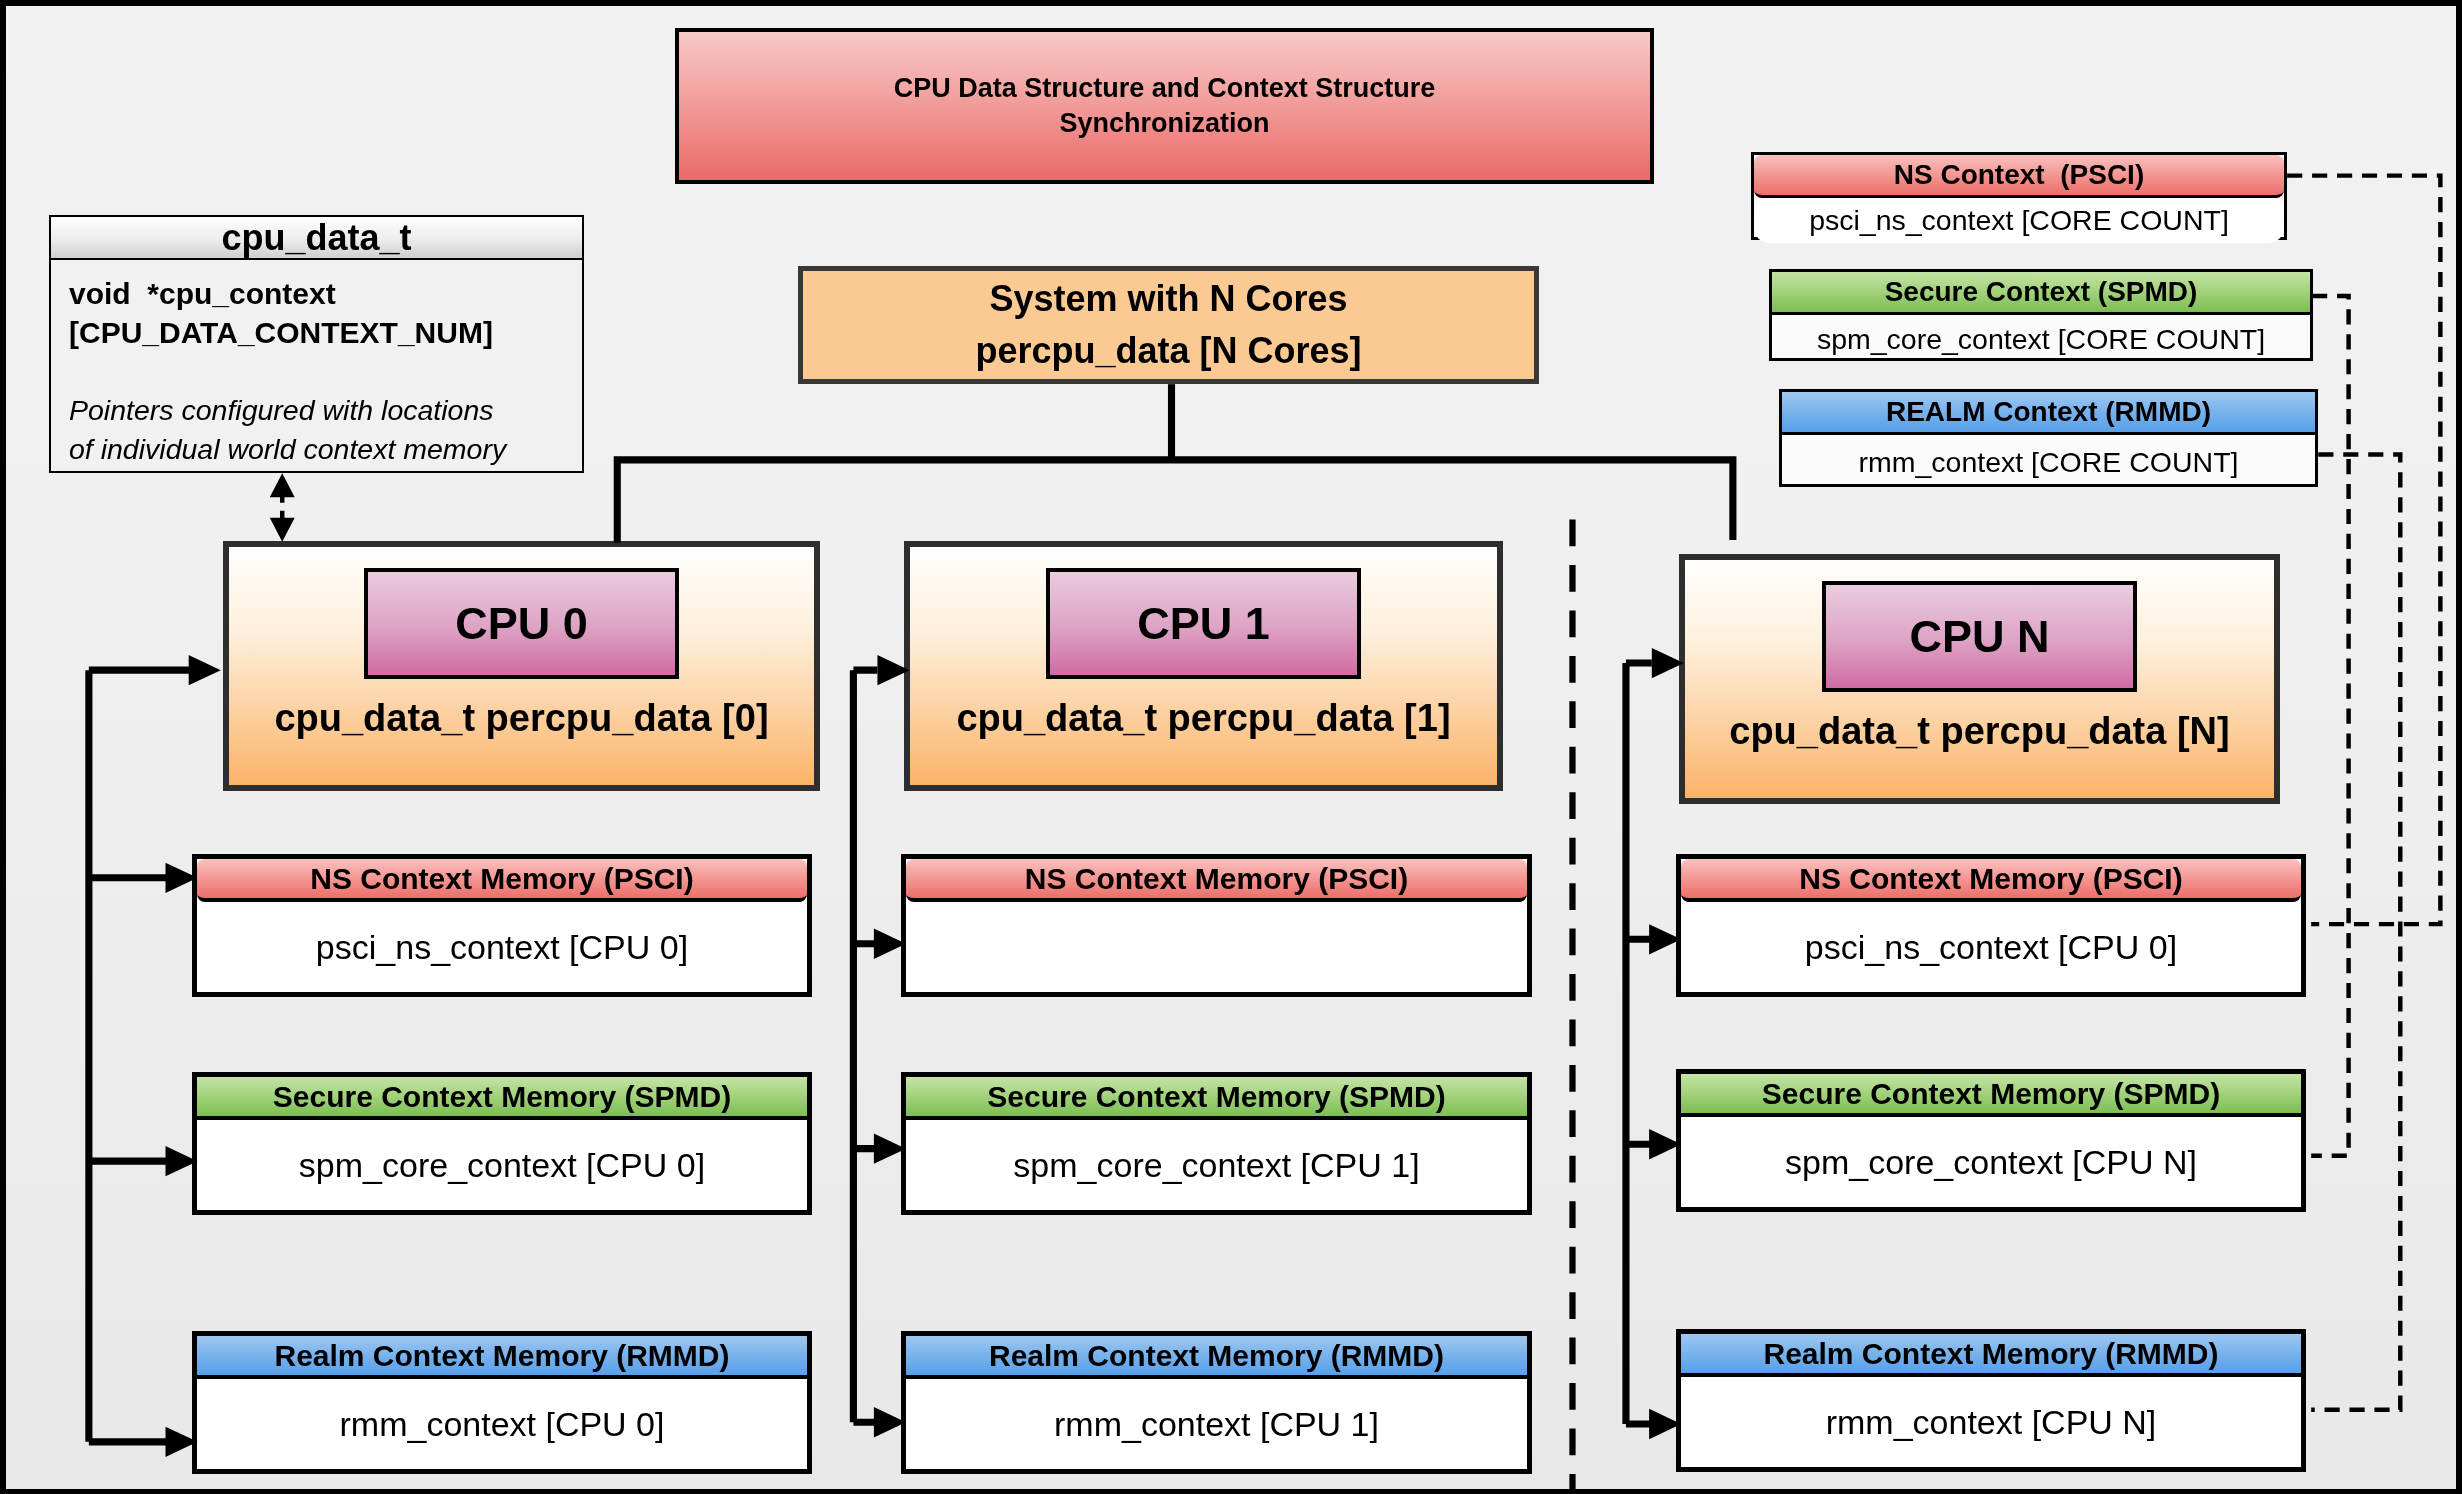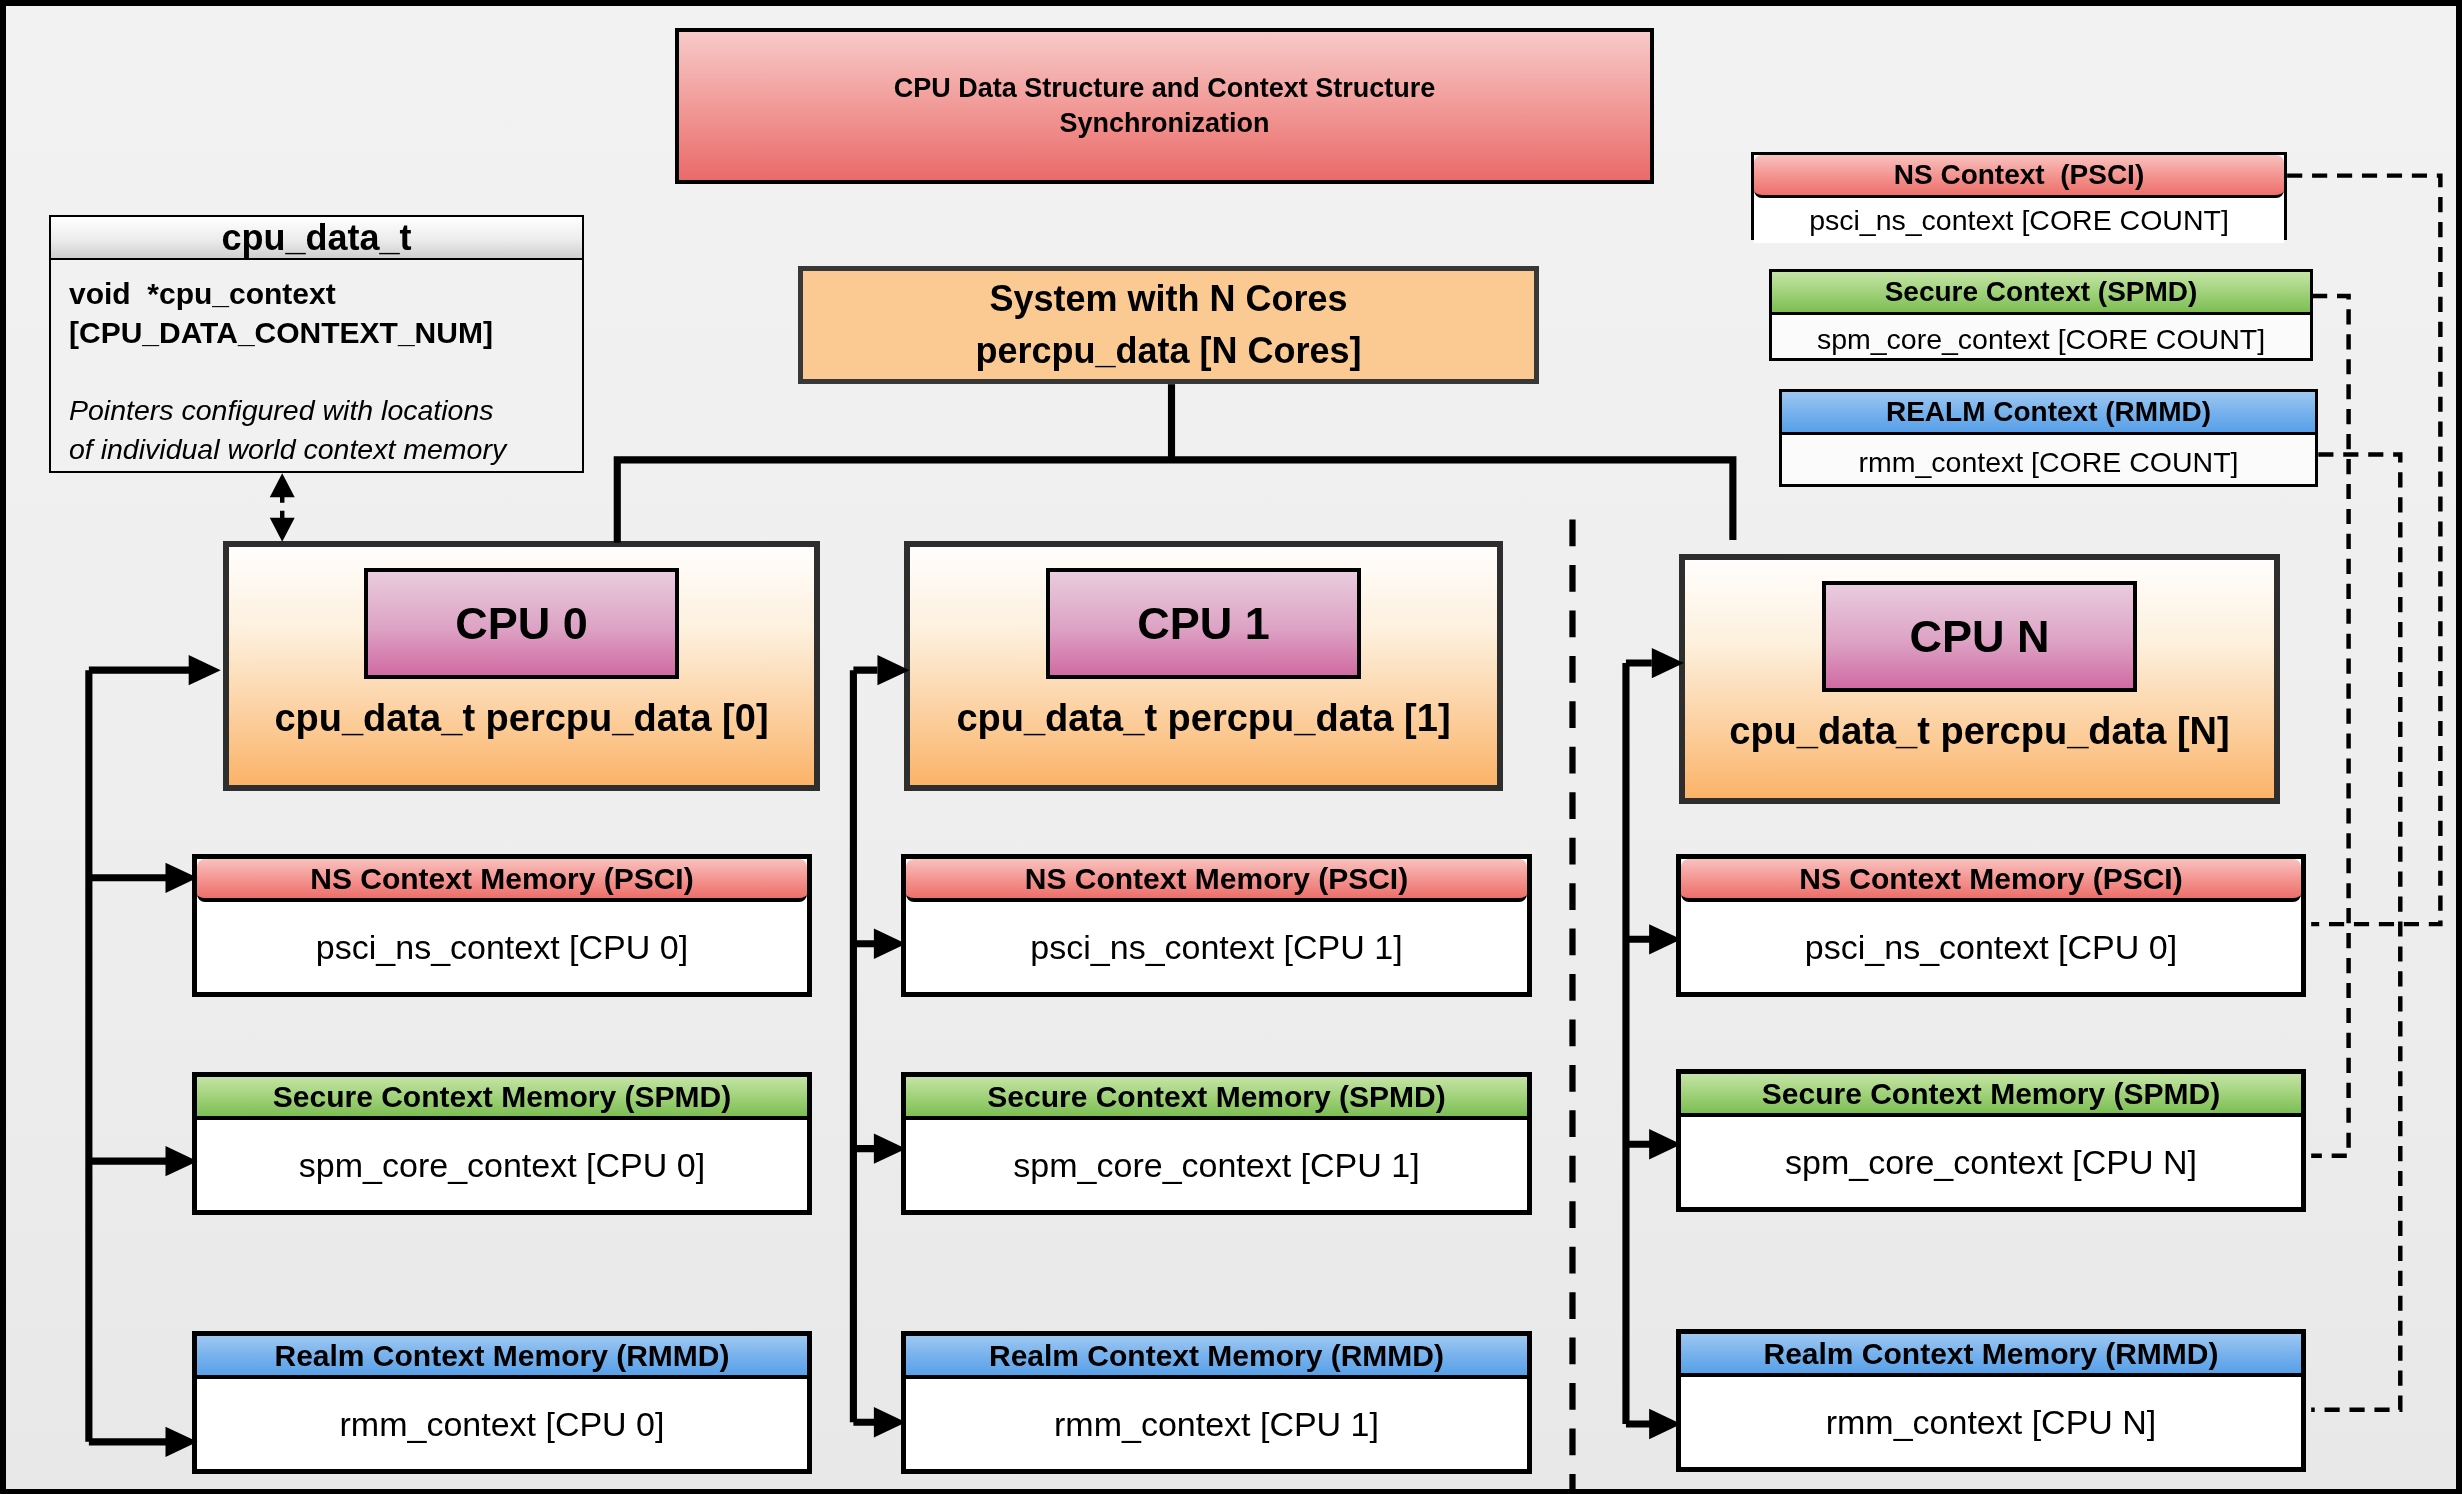--- a/index.html
+++ b/index.html
@@ -75,21 +75,21 @@
       <div class="struct-field pre">[CPU_DATA_CONTEXT_NUM]</div>
       <div class="struct-note">
         <div>Pointers configured with locations</div>
         <div>of individual world context memory</div>
       </div>
     </div>
   </div>
 
   <div class="abs legend-box" style="left:1745px;top:146px;width:536px;height:88px;">
     <div class="legend-header center grad-red pre">NS Context  (PSCI)</div>
-    <div class="legend-body center" style="height:45px;background:#ffffff;">psci_ns_context [CORE COUNT]</div>
+    <div class="legend-body center" style="height:45px;background:#ffffff;border-radius:15px;">psci_ns_context [CORE COUNT]</div>
   </div>
   <div class="abs legend-box" style="left:1763px;top:263px;width:544px;height:92px;">
     <div class="legend-header center grad-green">Secure Context (SPMD)</div>
     <div class="legend-body center" style="height:48px;">spm_core_context [CORE COUNT]</div>
   </div>
   <div class="abs legend-box" style="left:1773px;top:383px;width:539px;height:98px;">
     <div class="legend-header center grad-blue">REALM Context (RMMD)</div>
     <div class="legend-body center" style="height:54px;">rmm_context [CORE COUNT]</div>
   </div>
 
@@ -109,21 +109,20 @@
     <div class="ctx-header center grad-blue">Realm Context Memory (RMMD)</div>
     <div class="ctx-body center">rmm_context [CPU 0]</div>
   </div>
 
   <div class="abs cpu-box grad-cpu" style="left:898px;top:535px;width:599px;height:250px;">
     <div class="cpu-chip center grad-pink">CPU 1</div>
     <div class="cpu-data-label">cpu_data_t percpu_data [1]</div>
   </div>
   <div class="abs ctx-box" style="left:895px;top:848px;width:631px;height:143px;">
     <div class="ctx-header center grad-red">NS Context Memory (PSCI)</div>
-    <div class="ctx-body center">psci_ns_context [CPU 1]</div>
   </div>
   <div class="abs ctx-box" style="left:895px;top:1066px;width:631px;height:143px;">
     <div class="ctx-header center grad-green">Secure Context Memory (SPMD)</div>
     <div class="ctx-body center">spm_core_context [CPU 1]</div>
   </div>
   <div class="abs ctx-box" style="left:895px;top:1325px;width:631px;height:143px;">
     <div class="ctx-header center grad-blue">Realm Context Memory (RMMD)</div>
     <div class="ctx-body center">rmm_context [CPU 1]</div>
   </div>
 

